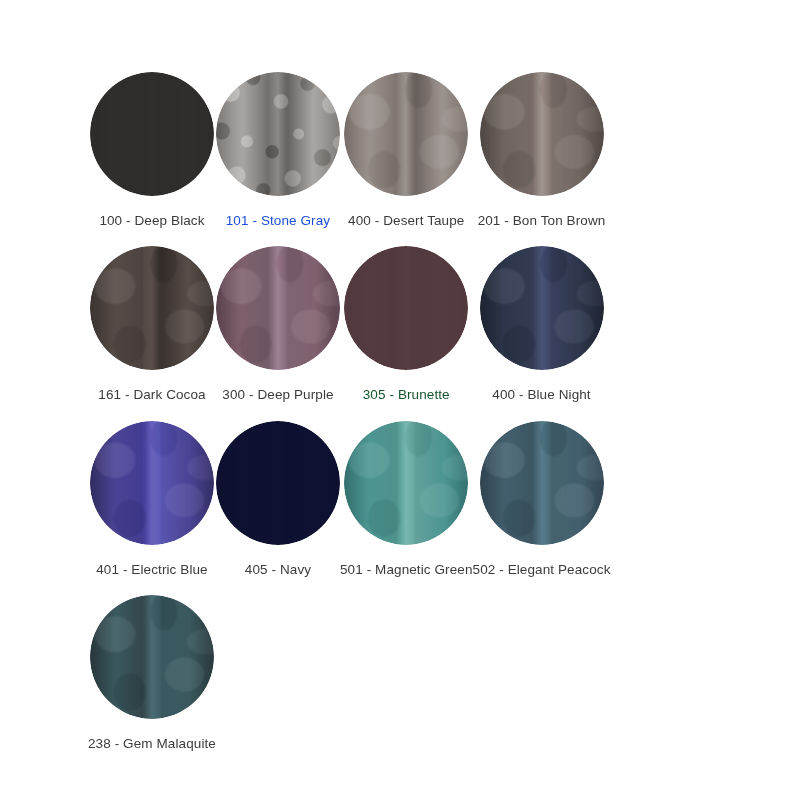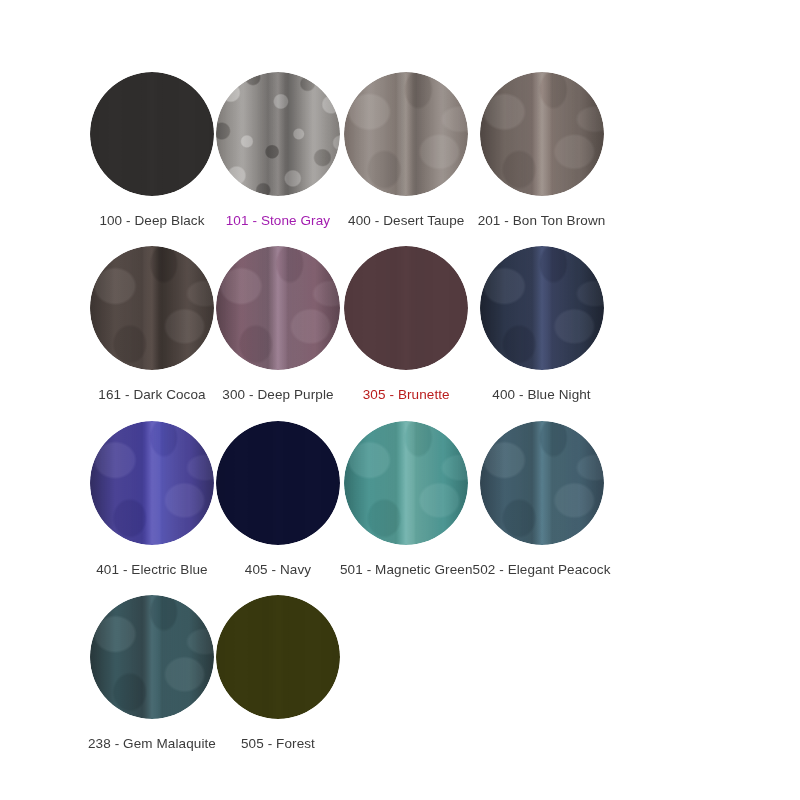--- a/index.html
+++ b/index.html
@@ -115,21 +115,21 @@
       <div class="swatch-label" style="color: rgb(59, 59, 59);">100 - Deep Black</div>
     </div>
     <div class="swatch-cell">
       <div class="swatch-disc-wrap">
         <div class="swatch-disc textured">
           <div class="base" style="background: linear-gradient(90deg, rgb(142, 139, 136) 0%, rgb(163, 160, 157) 22%, rgb(126, 123, 121) 44%, rgb(109, 106, 104) 56%, rgb(163, 160, 157) 78%, rgb(142, 139, 136) 100%);"></div>
           <div class="mottle"></div>
           <div class="sheen" style="background: linear-gradient(90deg, rgba(0, 0, 0, 0.3) 0%, rgba(255, 255, 255, 0.1) 20%, rgba(0, 0, 0, 0.22) 42%, rgba(255, 255, 255, 0.34) 50%, rgba(0, 0, 0, 0.18) 58%, rgba(255, 255, 255, 0.12) 80%, rgba(0, 0, 0, 0.26) 100%);"></div>
         </div>
       </div>
-      <div class="swatch-label" style="color: #a21caf; text-align: center;">101 - Stone Gray</div>
+      <div class="swatch-label" style="color: #1d4ed8; text-align: center;">101 - Stone Gray</div>
     </div>
     <div class="swatch-cell">
       <div class="swatch-disc-wrap">
         <div class="swatch-disc soft-mottle">
           <div class="base" style="background: linear-gradient(90deg, rgb(138, 129, 124) 0%, rgb(148, 139, 134) 22%, rgb(141, 132, 127) 44%, rgb(122, 113, 108) 56%, rgb(148, 139, 134) 78%, rgb(138, 129, 124) 100%);"></div>
           <div class="mottle"></div>
           <div class="sheen" style="background: linear-gradient(90deg, rgba(0, 0, 0, 0.3) 0%, rgba(255, 255, 255, 0.1) 20%, rgba(0, 0, 0, 0.22) 42%, rgba(255, 255, 255, 0.34) 50%, rgba(0, 0, 0, 0.18) 58%, rgba(255, 255, 255, 0.12) 80%, rgba(0, 0, 0, 0.26) 100%);"></div>
         </div>
       </div>
       <div class="swatch-label" style="color: rgb(59, 59, 59);">400 - Desert Taupe</div>
@@ -165,21 +165,21 @@
       <div class="swatch-label" style="color: rgb(59, 59, 59);">300 - Deep Purple</div>
     </div>
     <div class="swatch-cell">
       <div class="swatch-disc-wrap">
         <div class="swatch-disc">
           <div class="base" style="background: rgb(83, 58, 62);"></div>
           <div class="mottle"></div>
           <div class="sheen" style="background: linear-gradient(90deg, rgba(0, 0, 0, 0.3) 0%, rgba(255, 255, 255, 0.1) 20%, rgba(0, 0, 0, 0.22) 42%, rgba(255, 255, 255, 0.34) 50%, rgba(0, 0, 0, 0.18) 58%, rgba(255, 255, 255, 0.12) 80%, rgba(0, 0, 0, 0.26) 100%); opacity: 0.1;"></div>
         </div>
       </div>
-      <div class="swatch-label" style="color: #b91c1c;">305 - Brunette</div>
+      <div class="swatch-label" style="color: #14532d;">305 - Brunette</div>
     </div>
     <div class="swatch-cell">
       <div class="swatch-disc-wrap">
         <div class="swatch-disc soft-mottle">
           <div class="base" style="background: linear-gradient(90deg, rgb(34, 41, 56) 0%, rgb(43, 52, 72) 22%, rgb(58, 68, 96) 44%, rgb(64, 73, 106) 56%, rgb(43, 52, 72) 78%, rgb(34, 41, 56) 100%);"></div>
           <div class="mottle"></div>
           <div class="sheen" style="background: linear-gradient(90deg, rgba(0, 0, 0, 0.3) 0%, rgba(255, 255, 255, 0.1) 20%, rgba(0, 0, 0, 0.22) 42%, rgba(255, 255, 255, 0.34) 50%, rgba(0, 0, 0, 0.18) 58%, rgba(255, 255, 255, 0.12) 80%, rgba(0, 0, 0, 0.26) 100%);"></div>
         </div>
       </div>
       <div class="swatch-label" style="color: rgb(59, 59, 59);">400 - Blue Night</div>
@@ -226,24 +226,14 @@
     </div>
     <div class="swatch-cell">
       <div class="swatch-disc-wrap">
         <div class="swatch-disc soft-mottle">
           <div class="base" style="background: linear-gradient(90deg, rgb(47, 66, 70) 0%, rgb(55, 84, 90) 22%, rgb(58, 80, 86) 44%, rgb(65, 99, 106) 56%, rgb(55, 84, 90) 78%, rgb(47, 66, 70) 100%);"></div>
           <div class="mottle"></div>
           <div class="sheen" style="background: linear-gradient(90deg, rgba(0, 0, 0, 0.3) 0%, rgba(255, 255, 255, 0.1) 20%, rgba(0, 0, 0, 0.22) 42%, rgba(255, 255, 255, 0.34) 50%, rgba(0, 0, 0, 0.18) 58%, rgba(255, 255, 255, 0.12) 80%, rgba(0, 0, 0, 0.26) 100%);"></div>
         </div>
       </div>
       <div class="swatch-label" style="color: rgb(59, 59, 59);">238 - Gem Malaquite</div>
-    </div>
-    <div class="swatch-cell">
-      <div class="swatch-disc-wrap">
-        <div class="swatch-disc">
-          <div class="base" style="background: rgb(56, 56, 14);"></div>
-          <div class="mottle"></div>
-          <div class="sheen" style="background: linear-gradient(90deg, rgba(0, 0, 0, 0.3) 0%, rgba(255, 255, 255, 0.1) 20%, rgba(0, 0, 0, 0.22) 42%, rgba(255, 255, 255, 0.34) 50%, rgba(0, 0, 0, 0.18) 58%, rgba(255, 255, 255, 0.12) 80%, rgba(0, 0, 0, 0.26) 100%); opacity: 0.1;"></div>
-        </div>
-      </div>
-      <div class="swatch-label" style="color: rgb(59, 59, 59);">505 - Forest</div>
     </div>
   </div>
 
 </body></html>

